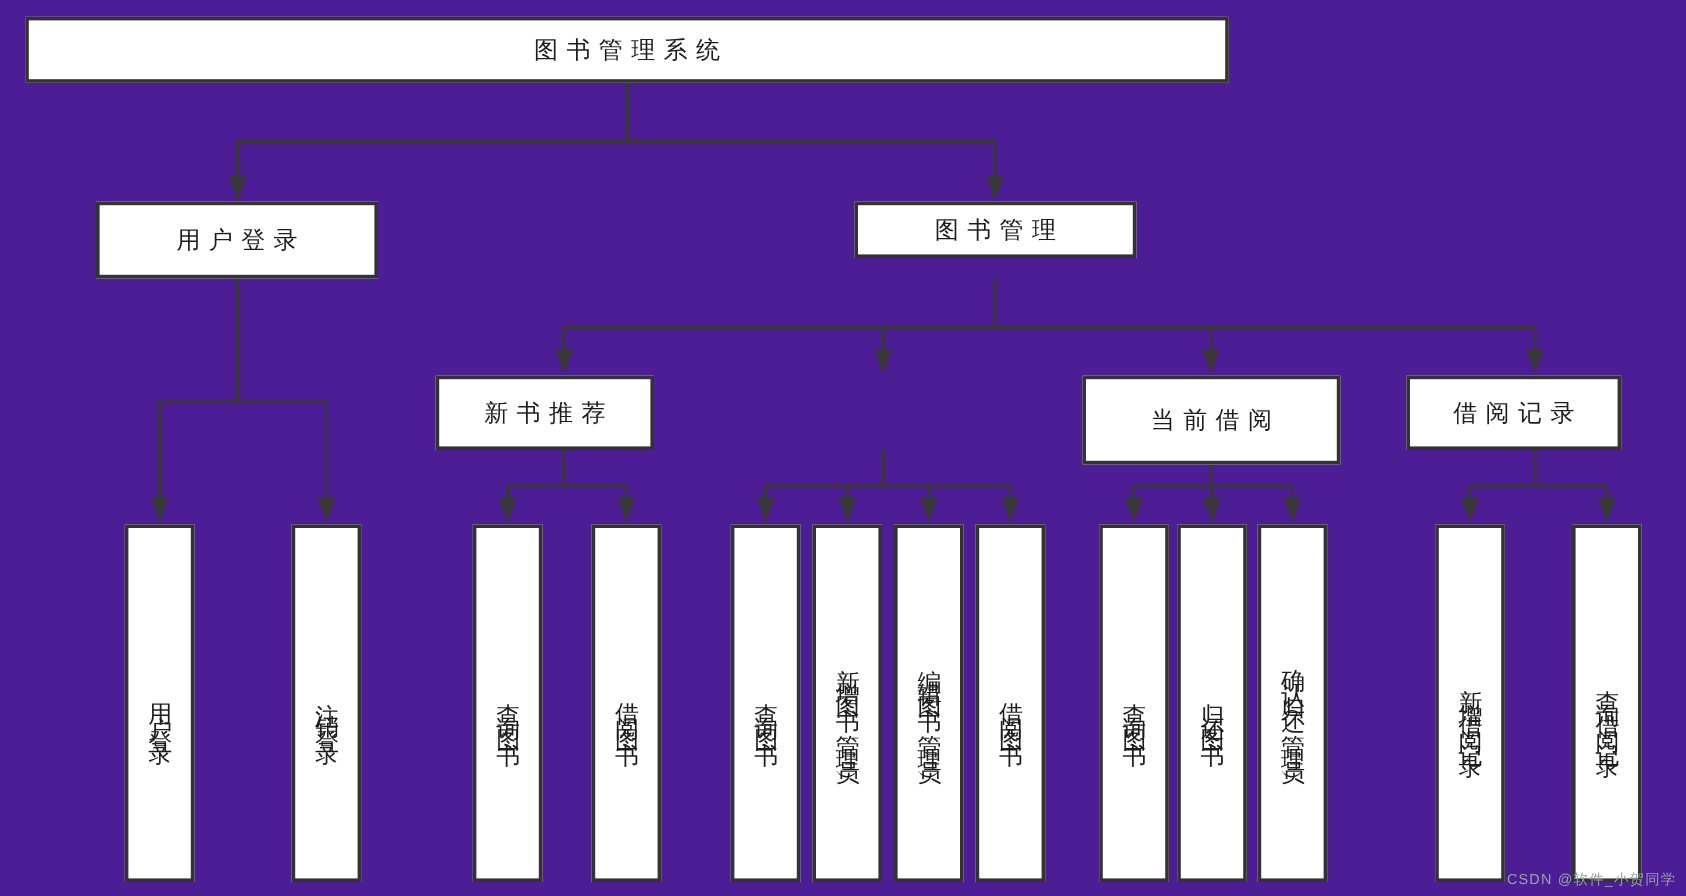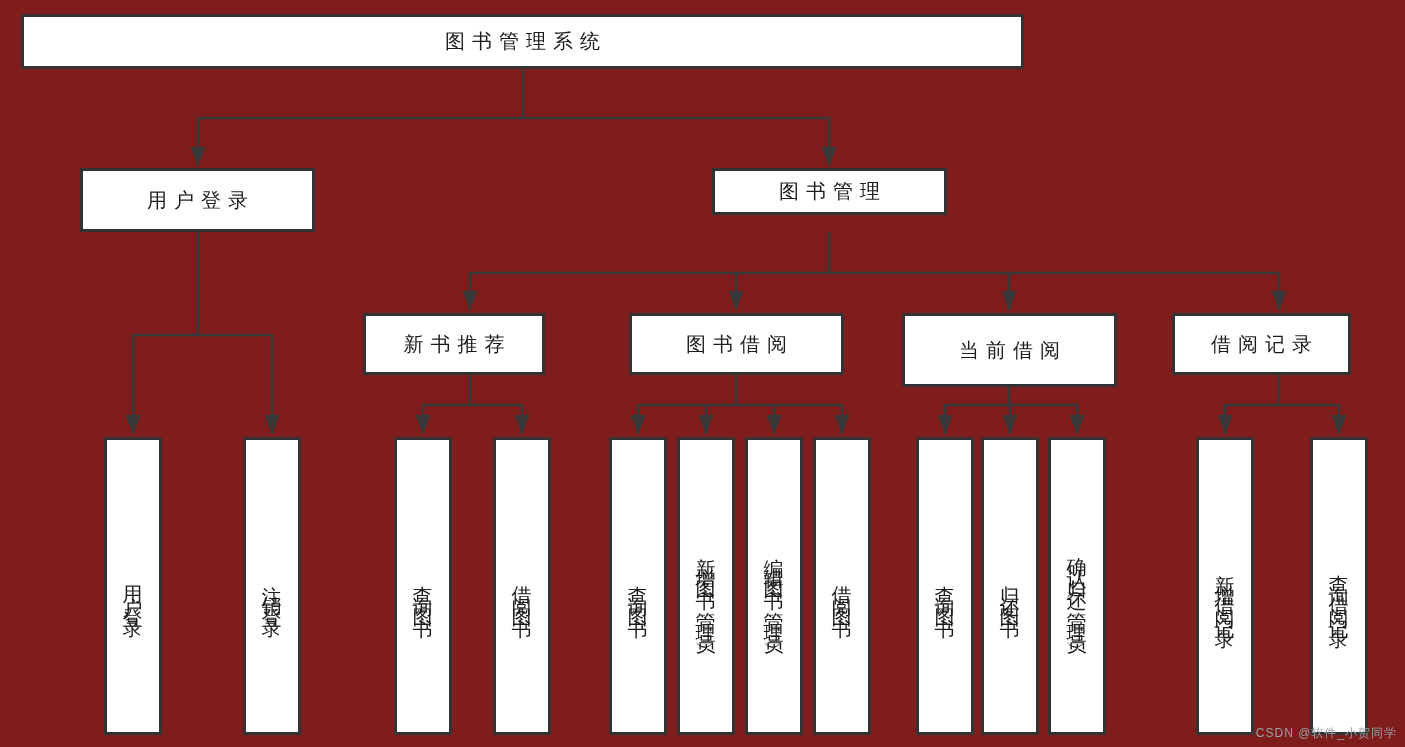--- a/index.html
+++ b/index.html
@@ -1,19 +1,19 @@
 <!DOCTYPE html>
 <html><head>
 <meta charset="utf-8">
 <style>
   html,body{margin:0;padding:0;background:#ffffff;}
   .stage{
     position:relative;
     width:1405px;height:747px;
-    background:#7f1d1d;
+    background:#4c1d95;
     overflow:hidden;
     font-family:"Liberation Sans","DejaVu Sans",sans-serif;
   }
   .wires{position:absolute;left:0;top:0;z-index:1;}
   .wire{fill:none;stroke:#383838;stroke-width:2.6px;}
   .node{
     position:absolute;
     box-sizing:border-box;
     background:#ffffff;
     border:3px solid #333333;
@@ -102,23 +102,20 @@
   <div class="node hbox" style="left:80px;top:168px;width:235px;height:64px">
     <span>用户登录</span>
   </div>
   <div class="node hbox" style="left:712px;top:168px;width:235px;height:47px">
     <span>图书管理</span>
   </div>
 
   <div class="node hbox" style="left:363px;top:313px;width:182px;height:62px">
     <span>新书推荐</span>
   </div>
-  <div class="node hbox" style="left:629px;top:313px;width:215px;height:62px">
-    <span>图书借阅</span>
-  </div>
   <div class="node hbox" style="left:902px;top:313px;width:215px;height:74px">
     <span>当前借阅</span>
   </div>
   <div class="node hbox" style="left:1172px;top:313px;width:179px;height:62px">
     <span>借阅记录</span>
   </div>
 
   <div class="node vbox" style="left:104px;top:437px;width:58px;height:298px">
     <span>用户登录</span>
   </div>

